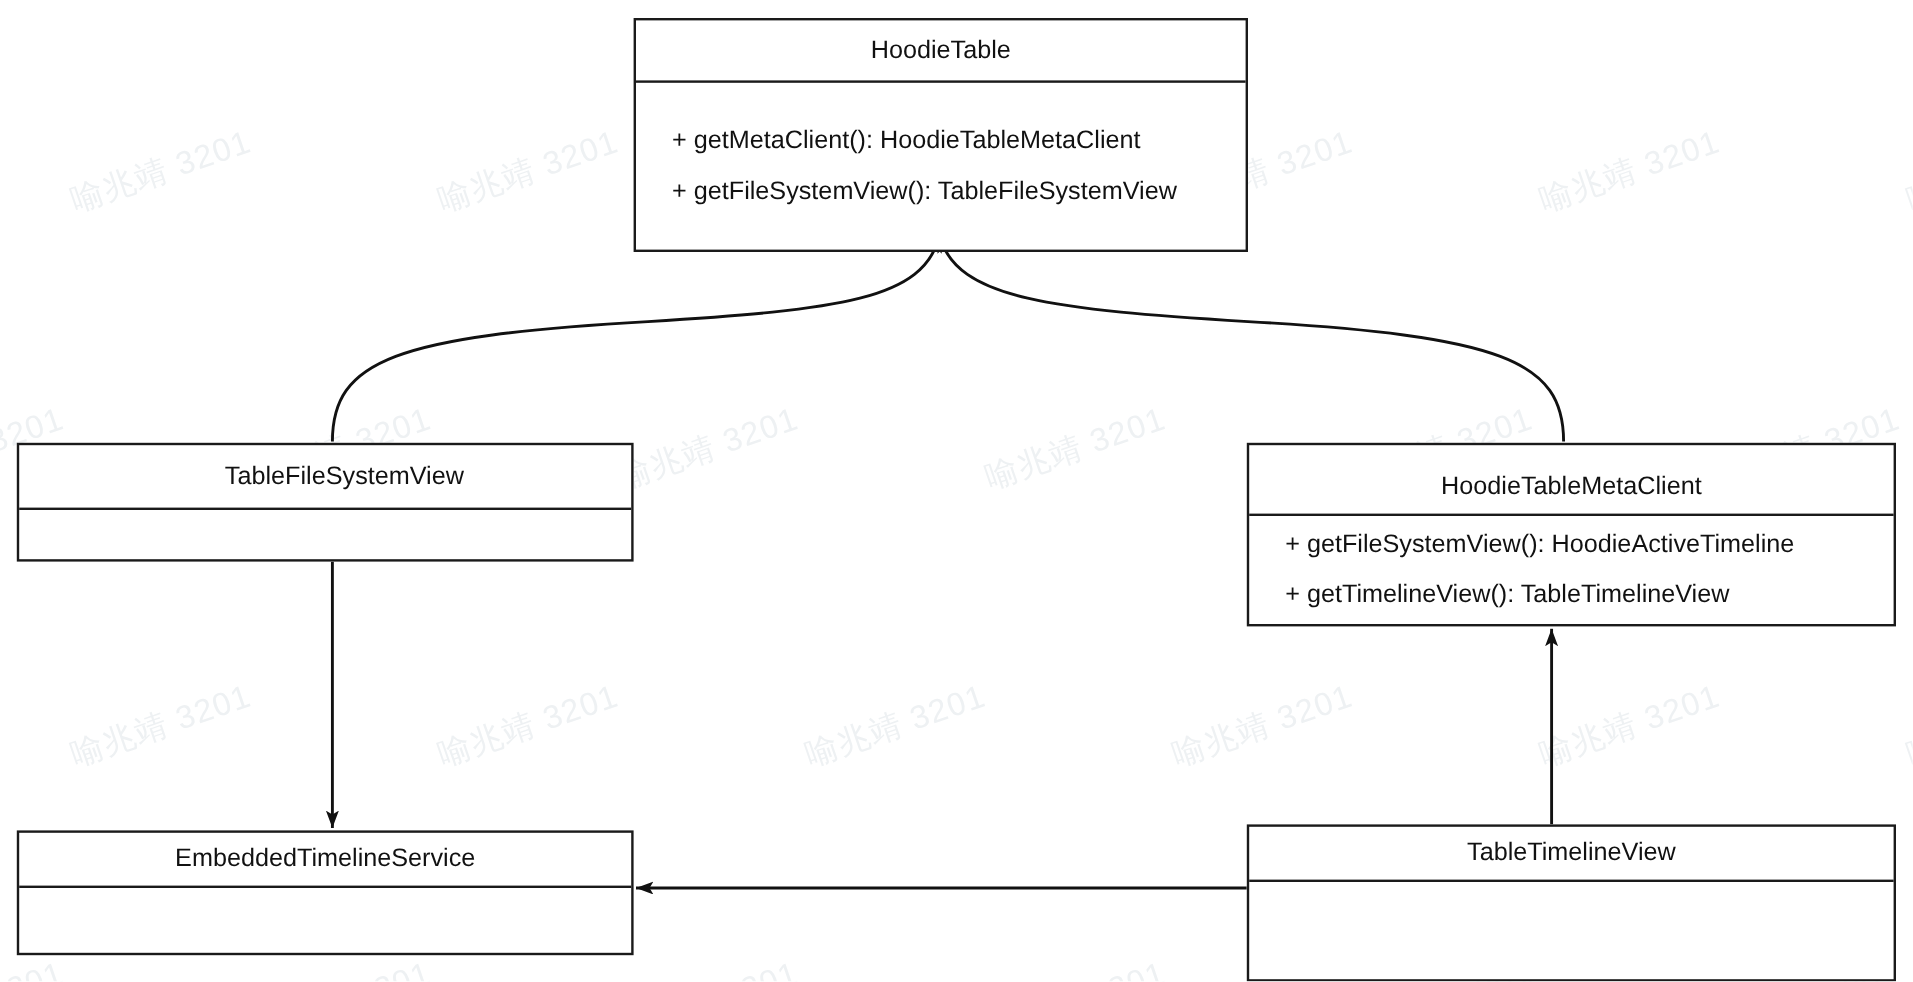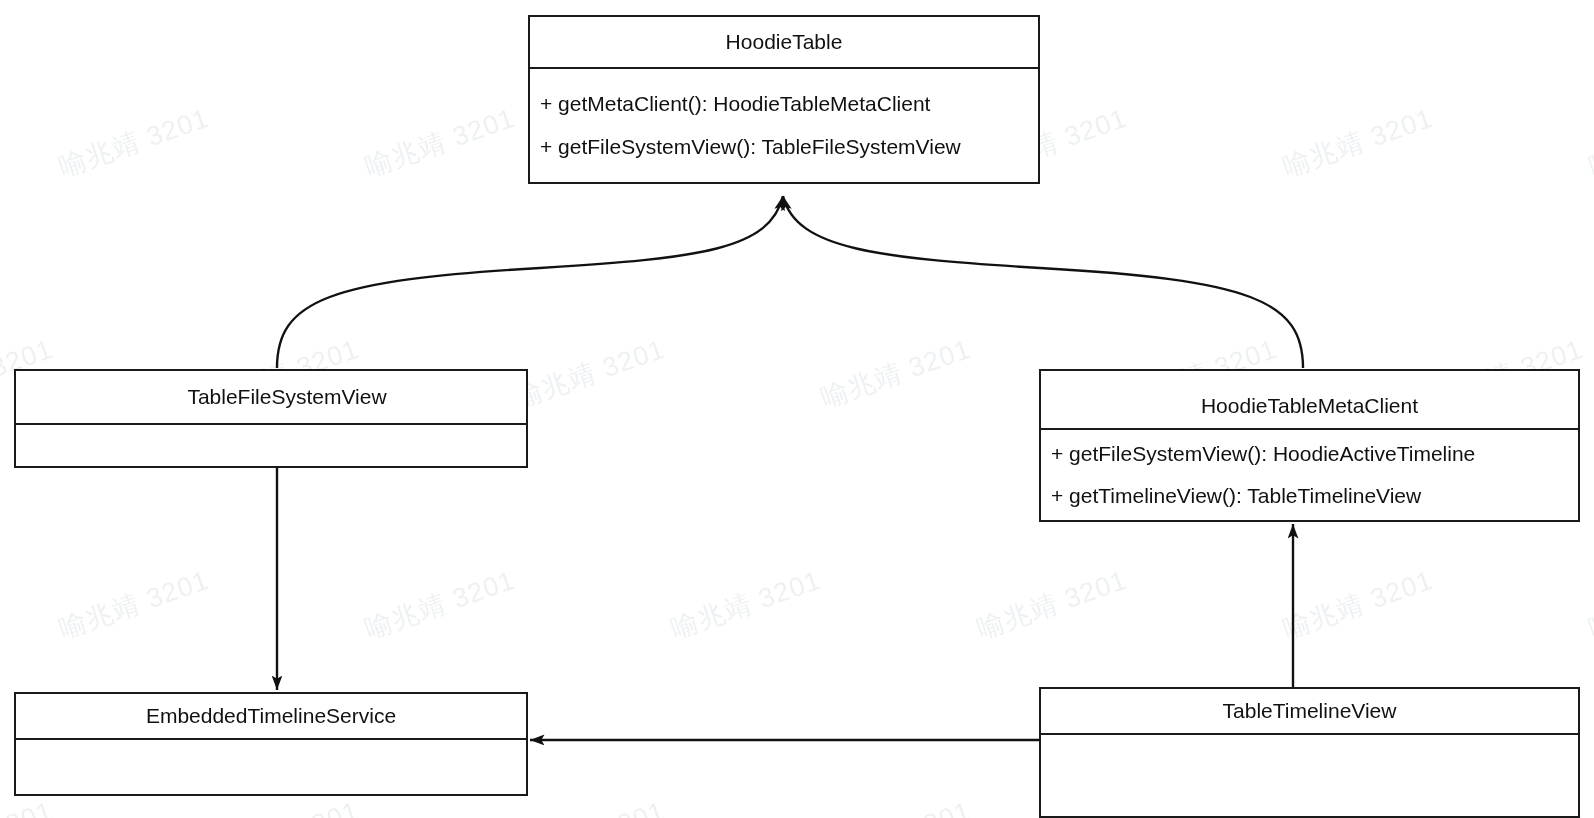--- a/index.html
+++ b/index.html
@@ -69,33 +69,33 @@
     line-height: 1.1;
     border-bottom: 2px solid #1a1a1a;
     white-space: nowrap;
   }
   .uml-body {
     box-sizing: border-box;
     flex: 1 1 auto;
     display: flex;
     flex-direction: column;
     justify-content: center;
-    padding: 0 10px;
+    padding: 0 30px;
   }
   .uml-member {
     font-size: 21px;
     color: #111111;
     line-height: 1.15;
     white-space: nowrap;
     padding: 9px 0;
   }
   .uml-body.empty { padding: 0; }
 
   
-  #box-hoodie-table      { left: 528px;  top: 15px;  width: 512px; height: 169px; }
+  #box-hoodie-table      { left: 528px;  top: 15px;  width: 512px; height: 195px; }
   #box-hoodie-table .uml-title { height: 52px; }
 
   #box-table-fs-view     { left: 14px;   top: 369px; width: 514px; height: 99px; }
   #box-table-fs-view .uml-title { height: 54px; padding-left: 32px; }
 
   #box-meta-client       { left: 1039px; top: 369px; width: 541px; height: 153px; }
   #box-meta-client .uml-title { height: 47px; margin-top: 12px; }
 
   #box-embedded-service  { left: 14px;   top: 692px; width: 514px; height: 104px; }
   #box-embedded-service .uml-title { height: 46px; }

